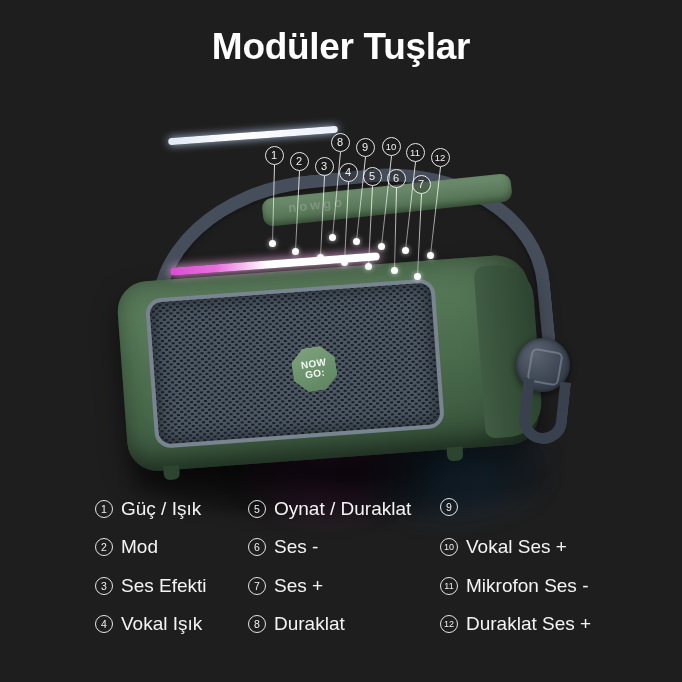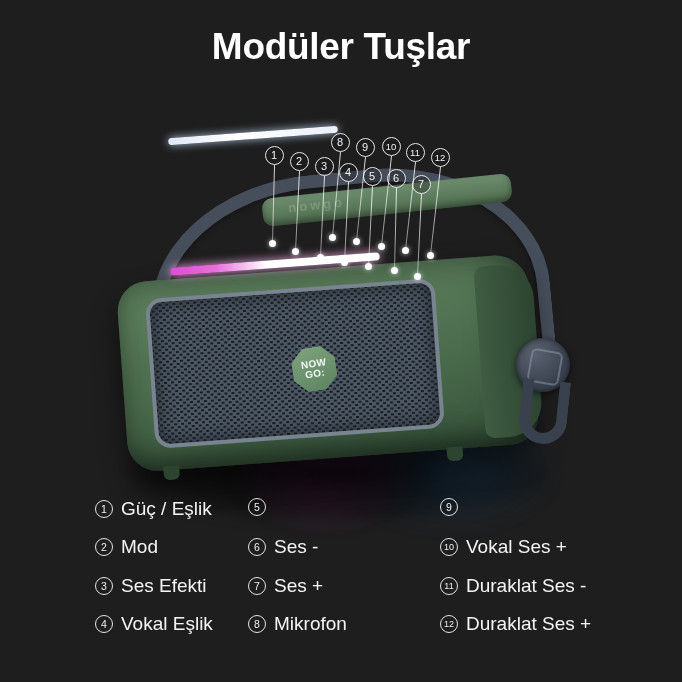--- a/index.html
+++ b/index.html
@@ -298,59 +298,60 @@
         <div class="marker wide" style="left: 415px; top: 42px;">11</div>
         <div class="leader" style="left: 440px; top: 57px; height: 88.5664px; transform: rotate(6.48307deg);"></div>
         <div class="leader-dot" style="left: 430px; top: 145px;"></div>
         <div class="marker wide" style="left: 440px; top: 47px;">12</div>
       </div>
   </div>
 
   <div class="legend" id="legend-holder">
       <div class="legend-item" style="left: 95px; top: 10px;">
         <span class="legend-num">1</span>
-        <span class="legend-label">Güç / Eşlik</span>
+        <span class="legend-label">Güç / Işık</span>
       </div>
       <div class="legend-item" style="left: 95px; top: 48px;">
         <span class="legend-num">2</span>
         <span class="legend-label">Mod</span>
       </div>
       <div class="legend-item" style="left: 95px; top: 87px;">
         <span class="legend-num">3</span>
         <span class="legend-label">Ses Efekti</span>
       </div>
       <div class="legend-item" style="left: 95px; top: 125px;">
         <span class="legend-num">4</span>
-        <span class="legend-label">Vokal Eşlik</span>
+        <span class="legend-label">Vokal Işık</span>
       </div>
       <div class="legend-item" style="left: 248px; top: 10px;">
         <span class="legend-num">5</span>
+        <span class="legend-label">Oynat / Duraklat</span>
       </div>
       <div class="legend-item" style="left: 248px; top: 48px;">
         <span class="legend-num">6</span>
         <span class="legend-label">Ses -</span>
       </div>
       <div class="legend-item" style="left: 248px; top: 87px;">
         <span class="legend-num">7</span>
         <span class="legend-label">Ses +</span>
       </div>
       <div class="legend-item" style="left: 248px; top: 125px;">
         <span class="legend-num">8</span>
-        <span class="legend-label">Mikrofon</span>
+        <span class="legend-label">Duraklat</span>
       </div>
       <div class="legend-item" style="left: 440px; top: 10px;">
         <span class="legend-num">9</span>
       </div>
       <div class="legend-item" style="left: 440px; top: 48px;">
         <span class="legend-num wide">10</span>
         <span class="legend-label">Vokal Ses +</span>
       </div>
       <div class="legend-item" style="left: 440px; top: 87px;">
         <span class="legend-num wide">11</span>
-        <span class="legend-label">Duraklat Ses -</span>
+        <span class="legend-label">Mikrofon Ses -</span>
       </div>
       <div class="legend-item" style="left: 440px; top: 125px;">
         <span class="legend-num wide">12</span>
         <span class="legend-label">Duraklat Ses +</span>
       </div>
     </div>
 
 </div>
 
 </body></html>

